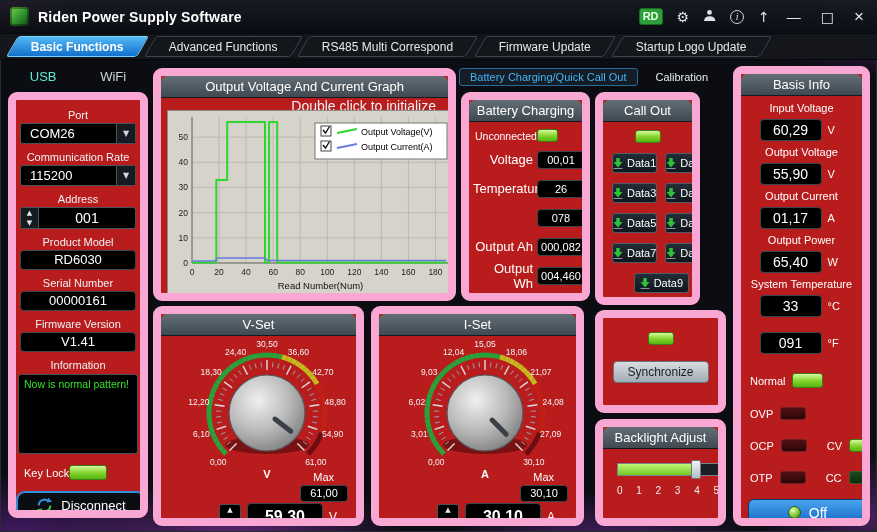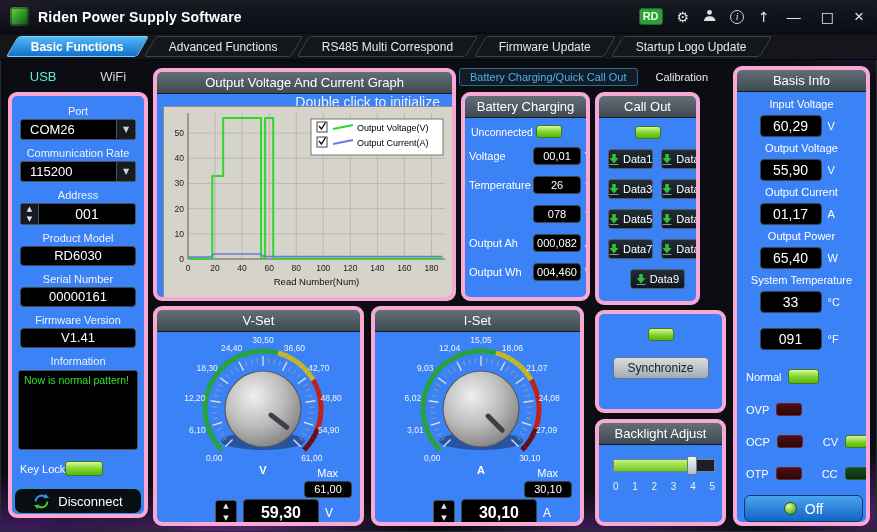--- a/index.html
+++ b/index.html
@@ -40,21 +40,21 @@
   .tabbar { position:absolute; left:0; top:34px; right:0; height:26px; background:#14161c;
     display:flex; align-items:center; padding-left:12px; border-bottom:1px solid #05070b; }
   .tab { height:21px; margin-right:7px; padding:0 18px; transform:skewX(-30deg);
     background:#13161b; border:1px solid #3c424e; border-radius:3px;
     display:flex; align-items:center; }
   .tab > span { transform:skewX(30deg); font-size:12px; color:#e8e8e8; white-space:nowrap; }
   .tab.active { background:linear-gradient(#54b9f5,#1070cc); border-color:#7ad2ff; }
   .tab.active > span { font-weight:bold; color:#fff; }
 
   
-  .panel { position:absolute; border:4px solid #f9a8d4; border-radius:9px; background:#3b82f6;
+  .panel { position:absolute; border:8px solid #f9a8d4; border-radius:9px; background:#b91c1c;
     overflow:hidden; }
   .panel-header { height:22px; line-height:22px; text-align:center; font-size:13px; color:#fff;
     background:linear-gradient(#646e76,#3e4951); border-bottom:1px solid #121a22;
     border-radius:6px 6px 0 0; }
 
   .valbox { background:#000; border:1px solid #3c444c; border-radius:4px; color:#fff; text-align:center; }
 
   
   .conn-tabs { position:absolute; left:8px; top:63px; width:140px; height:26px; display:flex;
     align-items:center; justify-content:space-around; }
@@ -115,21 +115,21 @@
   .rtab { font-size:11px; color:#e6e9ec; padding:2px 10px; }
   .rtab.active { color:#45b2f5; background:#141d26; border:1px solid #2a6a9a; border-radius:3px; }
 
   
   .battery-panel { left:461px; top:92px; width:129px; height:209px; }
   .b-status { display:flex; align-items:center; margin:7px 6px 0 6px; justify-content:space-between; }
   .b-status span { font-size:10.5px; }
   #battery-rows { margin-top:3px; }
   .b-row { display:grid; grid-template-columns:60px 48px 1fr; align-items:center; height:29px;
     padding:0 4px; column-gap:4px; }
-  .b-label { text-align:left; font-size:11px; }
+  .b-label { text-align:right; font-size:13px; }
   .b-val { height:18px; line-height:16px; font-size:11px; }
   .b-unit { font-size:10.5px; }
 
   
   .callout-panel { left:595px; top:92px; width:105px; height:213px; }
   .center-led { margin:8px auto 0; }
   #callout-grid { display:grid; grid-template-columns:1fr 1fr; gap:10px 8px; padding:10px 9px 0 9px; }
   .data-btn { display:flex; align-items:center; justify-content:center; gap:4px; height:20px;
     background:linear-gradient(#232d36,#10171d); border:1px solid #525c66; border-radius:3px;
     font-size:11px; color:#fff; font-family:inherit; }

